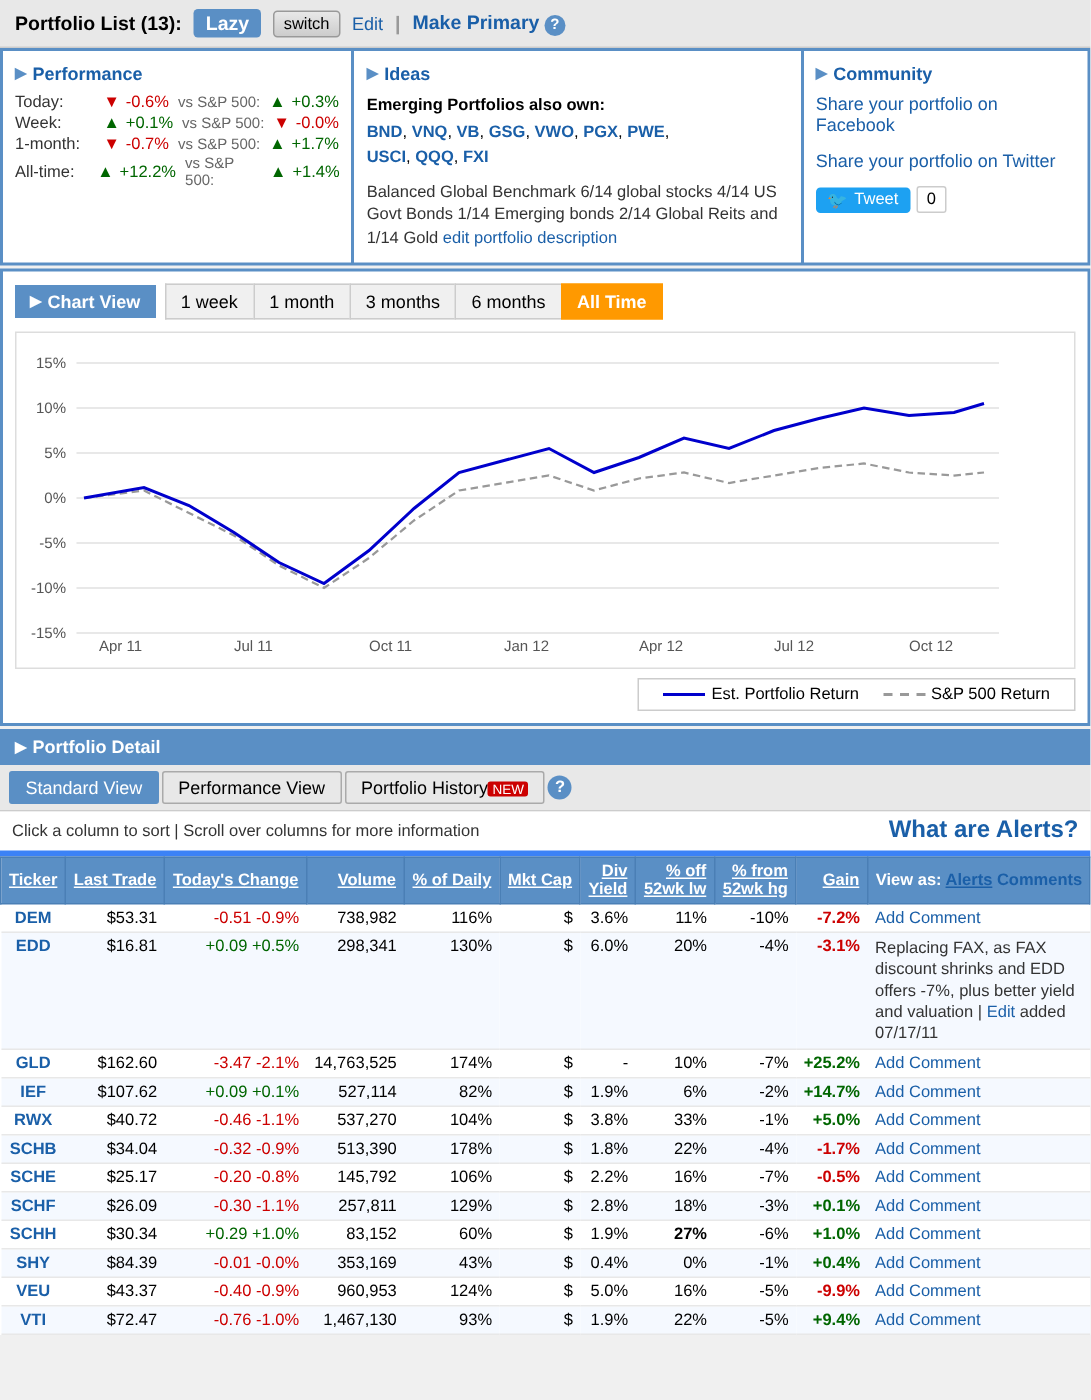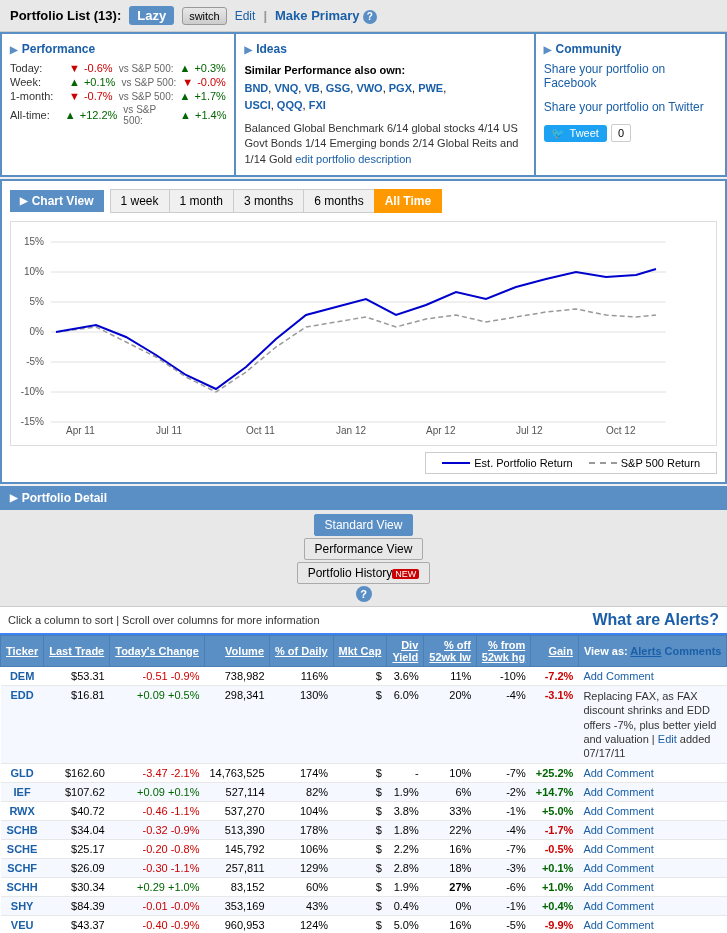--- a/index.html
+++ b/index.html
@@ -142,21 +142,20 @@
     .detail-header::before { content: '▶'; font-size: 10px; }
     
     
     .view-tabs {
       display: flex;
       align-items: center;
       padding: 4px 0;
       border-bottom: 1px solid #ddd;
       background: white;
       gap: 2px;
-      flex-direction: column;
     }
     .view-tab {
       padding: 3px 10px;
       border: 1px solid #aaa;
       background: #e8e8e8;
       cursor: pointer;
       font-size: 12px;
       border-radius: 2px;
     }
     .view-tab.active { background: #5a8fc5; color: white; border-color: #5a8fc5; }
@@ -167,21 +166,21 @@
       display: inline-flex; align-items: center; justify-content: center;
       font-size: 11px; font-weight: bold; cursor: pointer;
     }
     
     
     .sort-info {
       background: white;
       padding: 4px 8px;
       font-size: 11px;
       color: #333;
-      border-bottom: 2px solid #3b82f6;
+      border-bottom: 4px solid #3b82f6;
       display: flex;
       justify-content: space-between;
       align-items: center;
     }
     .alerts-link { color: #1a5fa8; text-decoration: none; font-weight: bold; font-size: 16px; }
     
     
     .portfolio-table { width: 100%; border-collapse: collapse; background: white; font-size: 11px; }
     .portfolio-table th {
       background: #5a8fc5;
@@ -265,21 +264,21 @@
         <span class="perf-vs">vs S&amp;P 500:</span>
         <span class="green">▲</span>
         <span class="green">+1.4%</span>
       </div>
     </div>
   </div>
 
   <div class="panel" style="flex:1.3;">
     <div class="panel-title">Ideas</div>
     <div class="ideas-links">
-      <strong>Similar Performance also own:</strong><br>
+      <strong>Emerging Portfolios also own:</strong><br>
       <a href="#" class="ticker-link">BND</a>,
       <a href="#" class="ticker-link">VNQ</a>,
       <a href="#" class="ticker-link">VB</a>,
       <a href="#" class="ticker-link">GSG</a>,
       <a href="#" class="ticker-link">VWO</a>,
       <a href="#" class="ticker-link">PGX</a>,
       <a href="#" class="ticker-link">PWE</a>,<br>
       <a href="#" class="ticker-link">USCI</a>,
       <a href="#" class="ticker-link">QQQ</a>,
       <a href="#" class="ticker-link">FXI</a>

